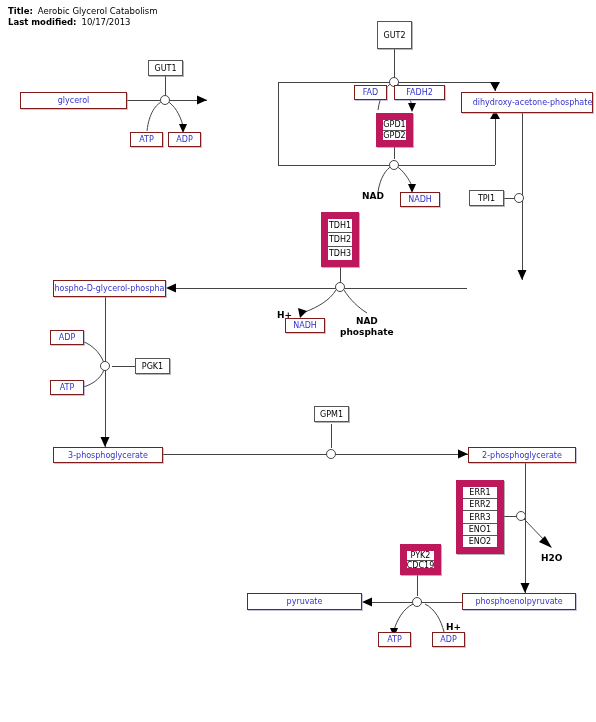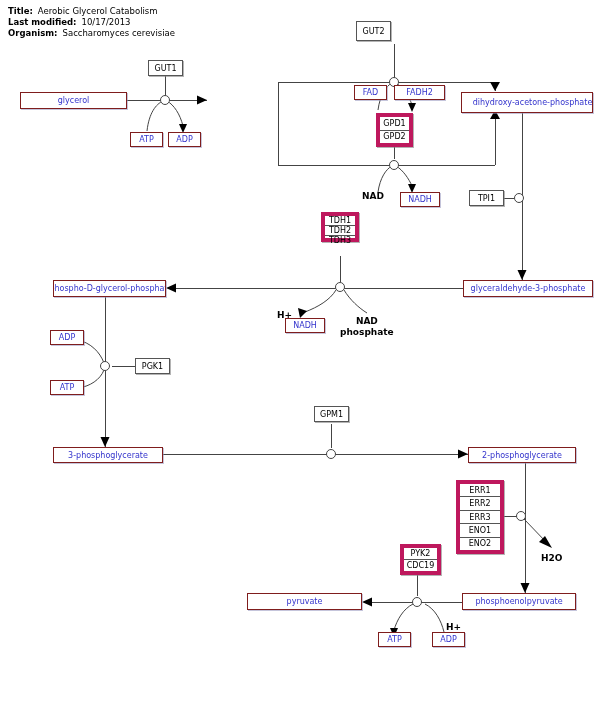--- a/index.html
+++ b/index.html
@@ -48,21 +48,21 @@
     align-items:center;
     justify-content:center;
     white-space:nowrap;
     overflow:hidden;
     box-shadow:1px 1px 0 rgba(130,130,130,.6);
   }
   
   .enzstack{
     position:absolute;
     box-sizing:border-box;
-    border:4px solid #be185d;
+    border:7px solid #be185d;
     background:#ffffff;
     box-shadow:1px 1px 0 rgba(130,130,130,.6);
     display:flex;
     flex-direction:column;
   }
   .enzstack .row{
     flex:1 1 auto;
     display:flex;align-items:center;justify-content:center;
     font-size:8px;color:#000;
     border-bottom:1px solid #555555;
@@ -96,23 +96,20 @@
 <body>
 
 <div id="page">
 
   <div class="hdr" style="left:8px;top:6px;">
     <b>Title:</b><span class="val">Aerobic Glycerol Catabolism</span>
   </div>
   <div class="hdr" style="left:8px;top:17px;">
     <b>Last modified:</b><span class="val">10/17/2013</span>
   </div>
-  <div class="hdr" style="left:8px;top:28px;">
-    <b>Organism:</b><span class="val">Saccharomyces cerevisiae</span>
-  </div>
 
   <div class="ln lnv" style="left:165px;top:75px;height:22px;"></div>
 
   <div class="ln lnh" style="left:127px;top:100px;width:80px;"></div>
 
   <div class="ln lnv" style="left:394px;top:44px;height:34px;"></div>
 
   <div class="ln lnh" style="left:278px;top:82px;width:116px;"></div>
   <div class="ln lnh" style="left:394px;top:82px;width:101px;"></div>
   <div class="ln lnv" style="left:278px;top:82px;height:84px;"></div>
@@ -228,23 +225,20 @@
   </div>
 
   <div class="met" style="left:400px;top:192px;width:40px;height:15px;">
     <span>NADH</span>
   </div>
 
   <div class="met" style="left:461px;top:92px;width:132px;height:21px;padding-left:11px;">
     <span>dihydroxy-acetone-phosphate</span>
   </div>
 
-  <div class="met" style="left:463px;top:280px;width:130px;height:17px;">
-    <span>glyceraldehyde-3-phosphate</span>
-  </div>
 
   <div class="met" style="left:53px;top:280px;width:113px;height:17px;">
     <span>-phospho-D-glycerol-phosphate</span>
   </div>
 
   <div class="met" style="left:285px;top:318px;width:40px;height:15px;">
     <span>NADH</span>
   </div>
 
   <div class="met" style="left:50px;top:330px;width:34px;height:15px;">
@@ -276,42 +270,42 @@
   </div>
 
   <div class="met" style="left:432px;top:632px;width:33px;height:15px;">
     <span>ADP</span>
   </div>
 
   <div class="enz" style="left:148px;top:60px;width:35px;height:16px;">
     <span>GUT1</span>
   </div>
 
-  <div class="enz" style="left:356px;top:21px;width:35px;height:20px;">
+  <div class="enz" style="left:377px;top:21px;width:35px;height:28px;">
     <span>GUT2</span>
   </div>
 
   <div class="enz" style="left:469px;top:190px;width:35px;height:16px;">
     <span>TPI1</span>
   </div>
 
   <div class="enz" style="left:135px;top:358px;width:35px;height:16px;justify-content:center;">
     <span>PGK1</span>
   </div>
 
   <div class="enz" style="left:314px;top:406px;width:35px;height:16px;">
     <span>GPM1</span>
   </div>
 
   <div class="enzstack" style="left:376px;top:113px;width:37px;height:34px;">
     <div class="row">GPD1</div>
     <div class="row">GPD2</div>
   </div>
 
-  <div class="enzstack" style="left:321px;top:212px;width:38px;height:30px;text-align:right;">
+  <div class="enzstack" style="left:321px;top:212px;width:38px;height:55px;text-align:right;">
     <div class="row">TDH1</div>
     <div class="row">TDH2</div>
     <div class="row">TDH3</div>
   </div>
 
   <div class="enzstack" style="left:456px;top:480px;width:48px;height:74px;">
     <div class="row">ERR1</div>
     <div class="row">ERR2</div>
     <div class="row">ERR3</div>
     <div class="row">ENO1</div>

